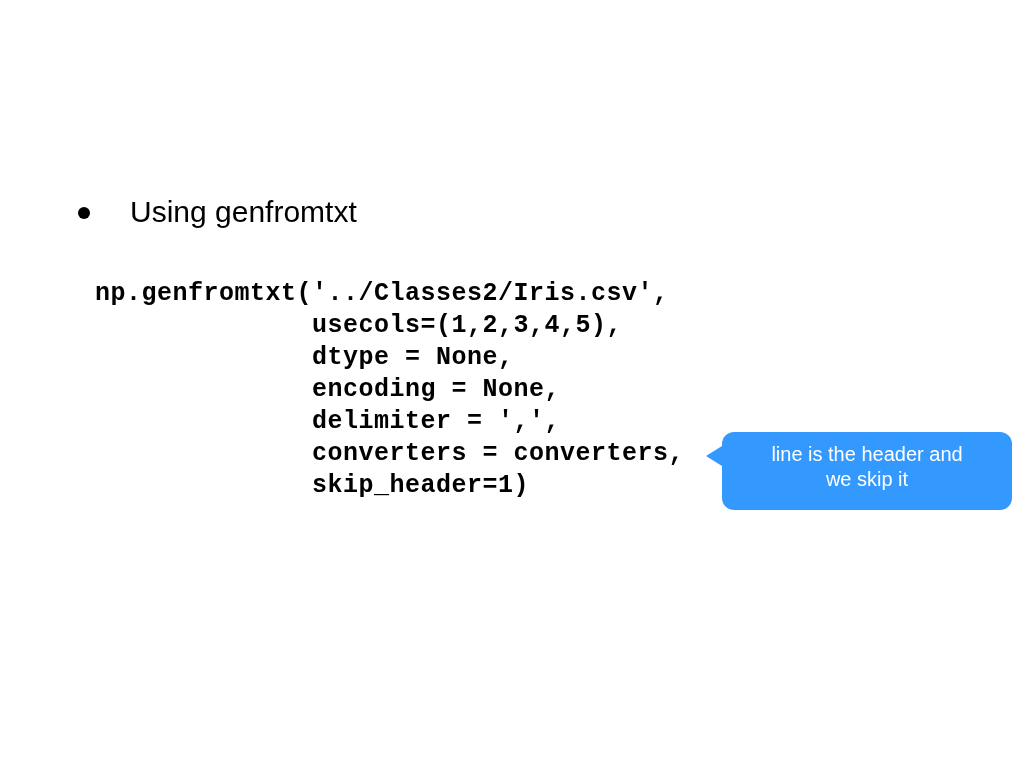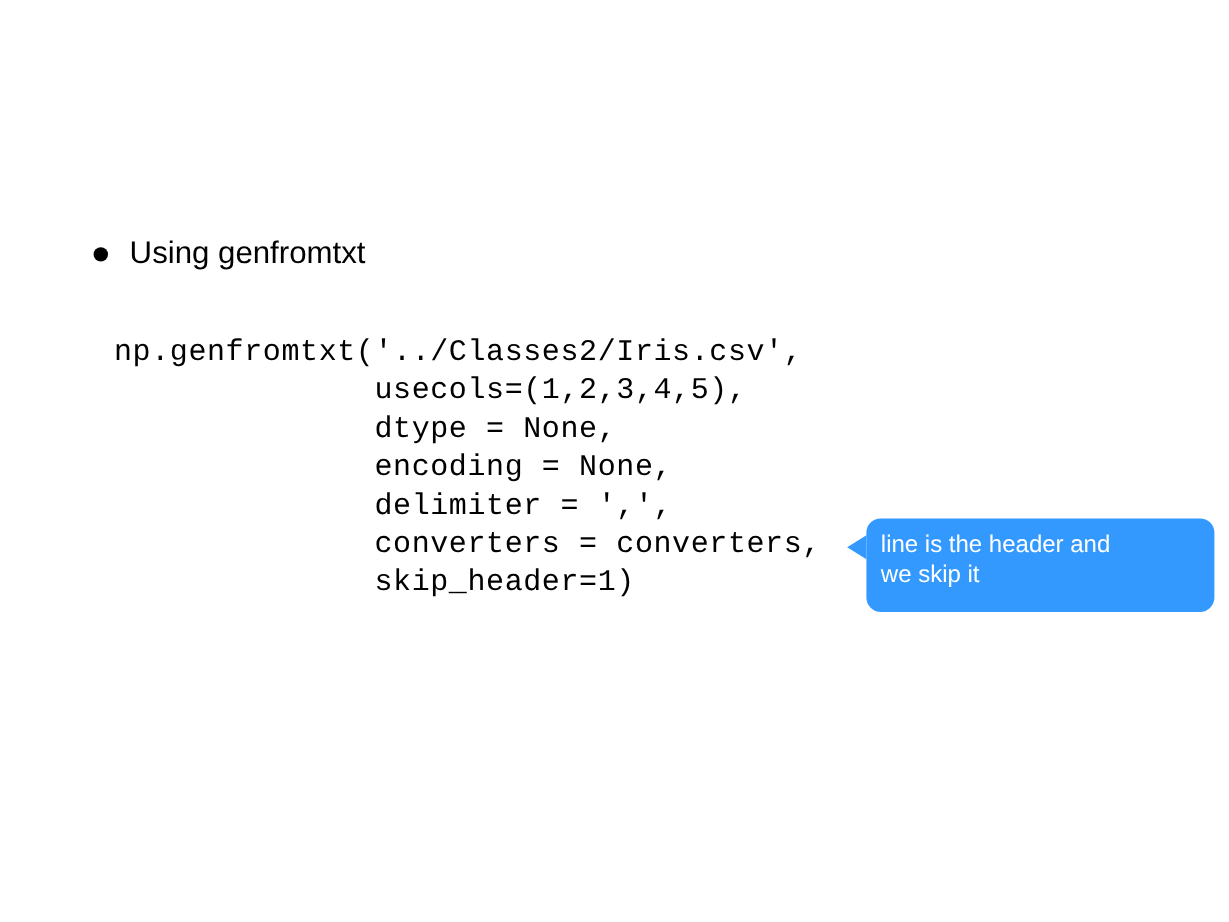--- a/index.html
+++ b/index.html
@@ -37,41 +37,44 @@
   }
   .bullet-dot {
     width: 12px;
     height: 12px;
     background: #000000;
     border-radius: 50%;
     flex-shrink: 0;
     margin-top: 2px;
   }
   .bullet-text {
-    font-size: 26px;
+    font-size: 30px;
     font-weight: normal;
+    margin-left: 22px;
   }
   .code-block {
     position: absolute;
     top: 278px;
     left: 95px;
     font-family: "Courier New", Courier, monospace;
     font-size: 25px;
     line-height: 1.28;
     white-space: pre;
     letter-spacing: 0.5px;
+    font-weight: bold;
   }
   .callout {
     position: absolute;
     top: 432px;
     left: 722px;
     width: 290px;
     background: #3399ff;
     color: #ffffff;
     font-size: 20px;
+    text-align: center;
     border-radius: 12px;
     padding: 10px 12px 18px 12px;
     line-height: 1.25;
   }
   .callout-arrow {
     position: absolute;
     left: -16px;
     top: 14px;
     width: 0;
     height: 0;

